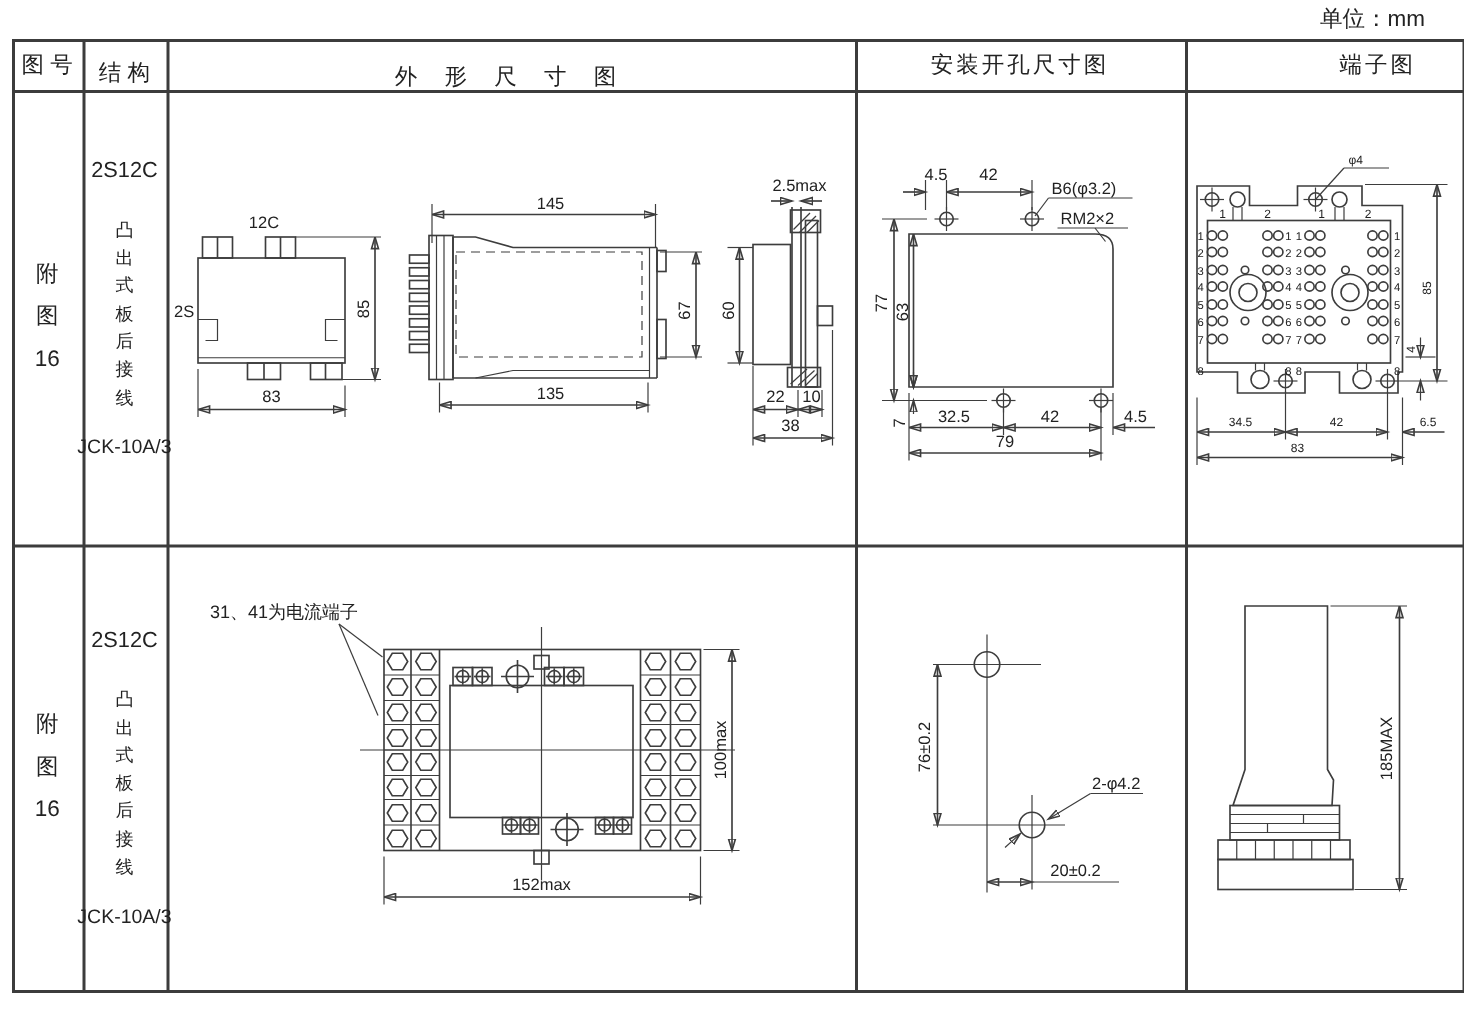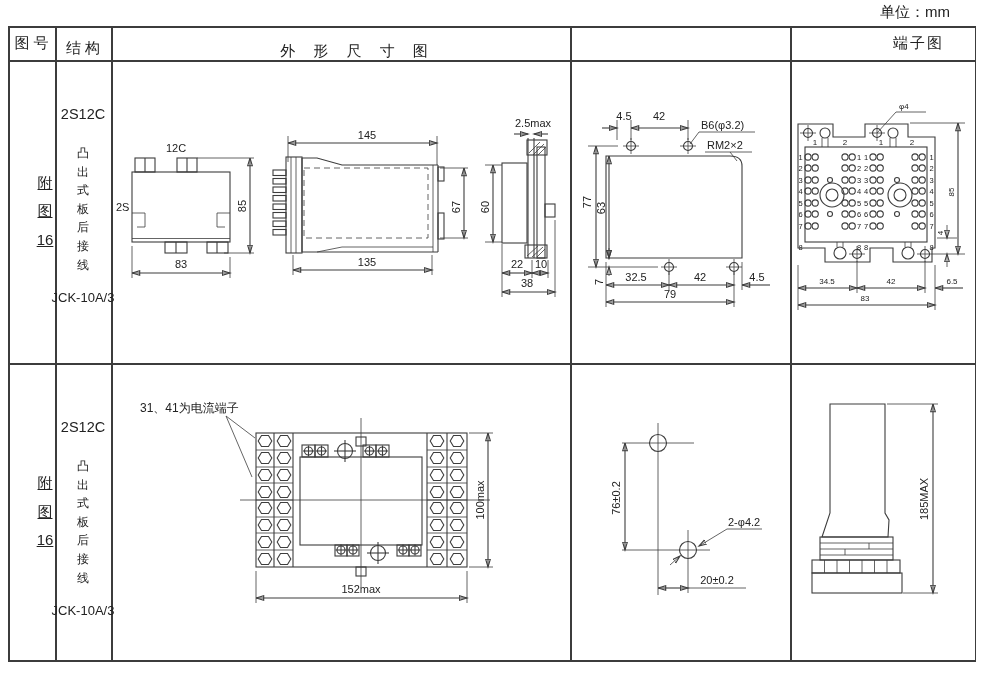--- a/index.html
+++ b/index.html
@@ -2,21 +2,21 @@
 <html><head>
 <meta charset="utf-8">
 <style>
   html,body{margin:0;padding:0;background:#fff;}
   #page{position:relative;width:984px;height:675px;background:#fff;overflow:hidden;
         font-family:"Liberation Sans","DejaVu Sans",sans-serif;color:#222;}
   .hline{position:absolute;height:1.5px;background:#3c3c3c;}
   .vline{position:absolute;width:1.5px;background:#3c3c3c;}
   .hcell{position:absolute;display:flex;align-items:center;justify-content:center;
          font-size:15px;color:#222;}
-  .figcell{position:absolute;display:flex;align-items:center;justify-content:flex-end;text-decoration:underline;}
+  .figcell{position:absolute;display:flex;align-items:center;justify-content:center;}
   .figtxt{width:20px;font-size:15px;line-height:1.9;word-break:break-all;text-align:center;}
   .structcell{position:absolute;display:flex;flex-direction:column;align-items:center;border-radius:23px;}
   .model{font-size:14.5px;}
   .vtext{width:16px;font-size:12px;line-height:1.55;word-break:break-all;text-align:center;margin-top:22px;}
   .code{font-size:13px;margin-top:16px;white-space:nowrap;}
   #unit{position:absolute;top:3px;right:34px;font-size:15px;text-align:center;}
   svg{position:absolute;overflow:visible;}
   svg *{vector-effect:none;}
   .st line,.st path,.st rect,.st circle,.st polygon,
   line,path,rect,circle,polygon{fill:none;stroke:#3d3d3d;stroke-width:1.1;}
@@ -73,21 +73,22 @@
   <div class="hline" style="left:8px;top:660px;width:968px"></div>
   <div class="vline" style="left:8px;top:26px;height:636px"></div>
   <div class="vline" style="left:55px;top:26px;height:636px"></div>
   <div class="vline" style="left:111px;top:26px;height:636px"></div>
   <div class="vline" style="left:570px;top:26px;height:636px"></div>
   <div class="vline" style="left:790px;top:26px;height:636px"></div>
   <div class="vline" style="left:974.5px;top:26px;height:636px"></div>
 
   <div class="hcell" style="left:8px;top:26px;width:47px;height:34px">图 号</div>
   <div class="hcell" style="left:55px;top:26px;width:56px;height:44px">结 构</div>
-  <div class="hcell" style="left:128px;top:26px;width:459px;height:50px;letter-spacing:7px">外 形 尺 寸 图</div>
+  <div class="hcell" style="left:111px;top:26px;width:459px;height:50px;letter-spacing:7px">外 形 尺 寸 图</div>
+  <div class="hcell" style="left:570px;top:26px;width:220px;height:34px;letter-spacing:2px">安装开孔尺寸图</div>
   <div class="hcell" style="left:826px;top:26px;width:185px;height:34px;letter-spacing:2px">端子图</div>
 
   <div class="figcell" style="left:8px;top:60px;width:47px;height:303px">
     <div class="figtxt">附图16</div>
   </div>
   <div class="structcell" style="left:55px;top:60px;width:56px;height:303px;padding-top:46px;box-sizing:border-box">
     <div class="model">2S12C</div>
     <div class="vtext">凸出式板后接线</div>
     <div class="code">JCK-10A/3</div>
   </div>

